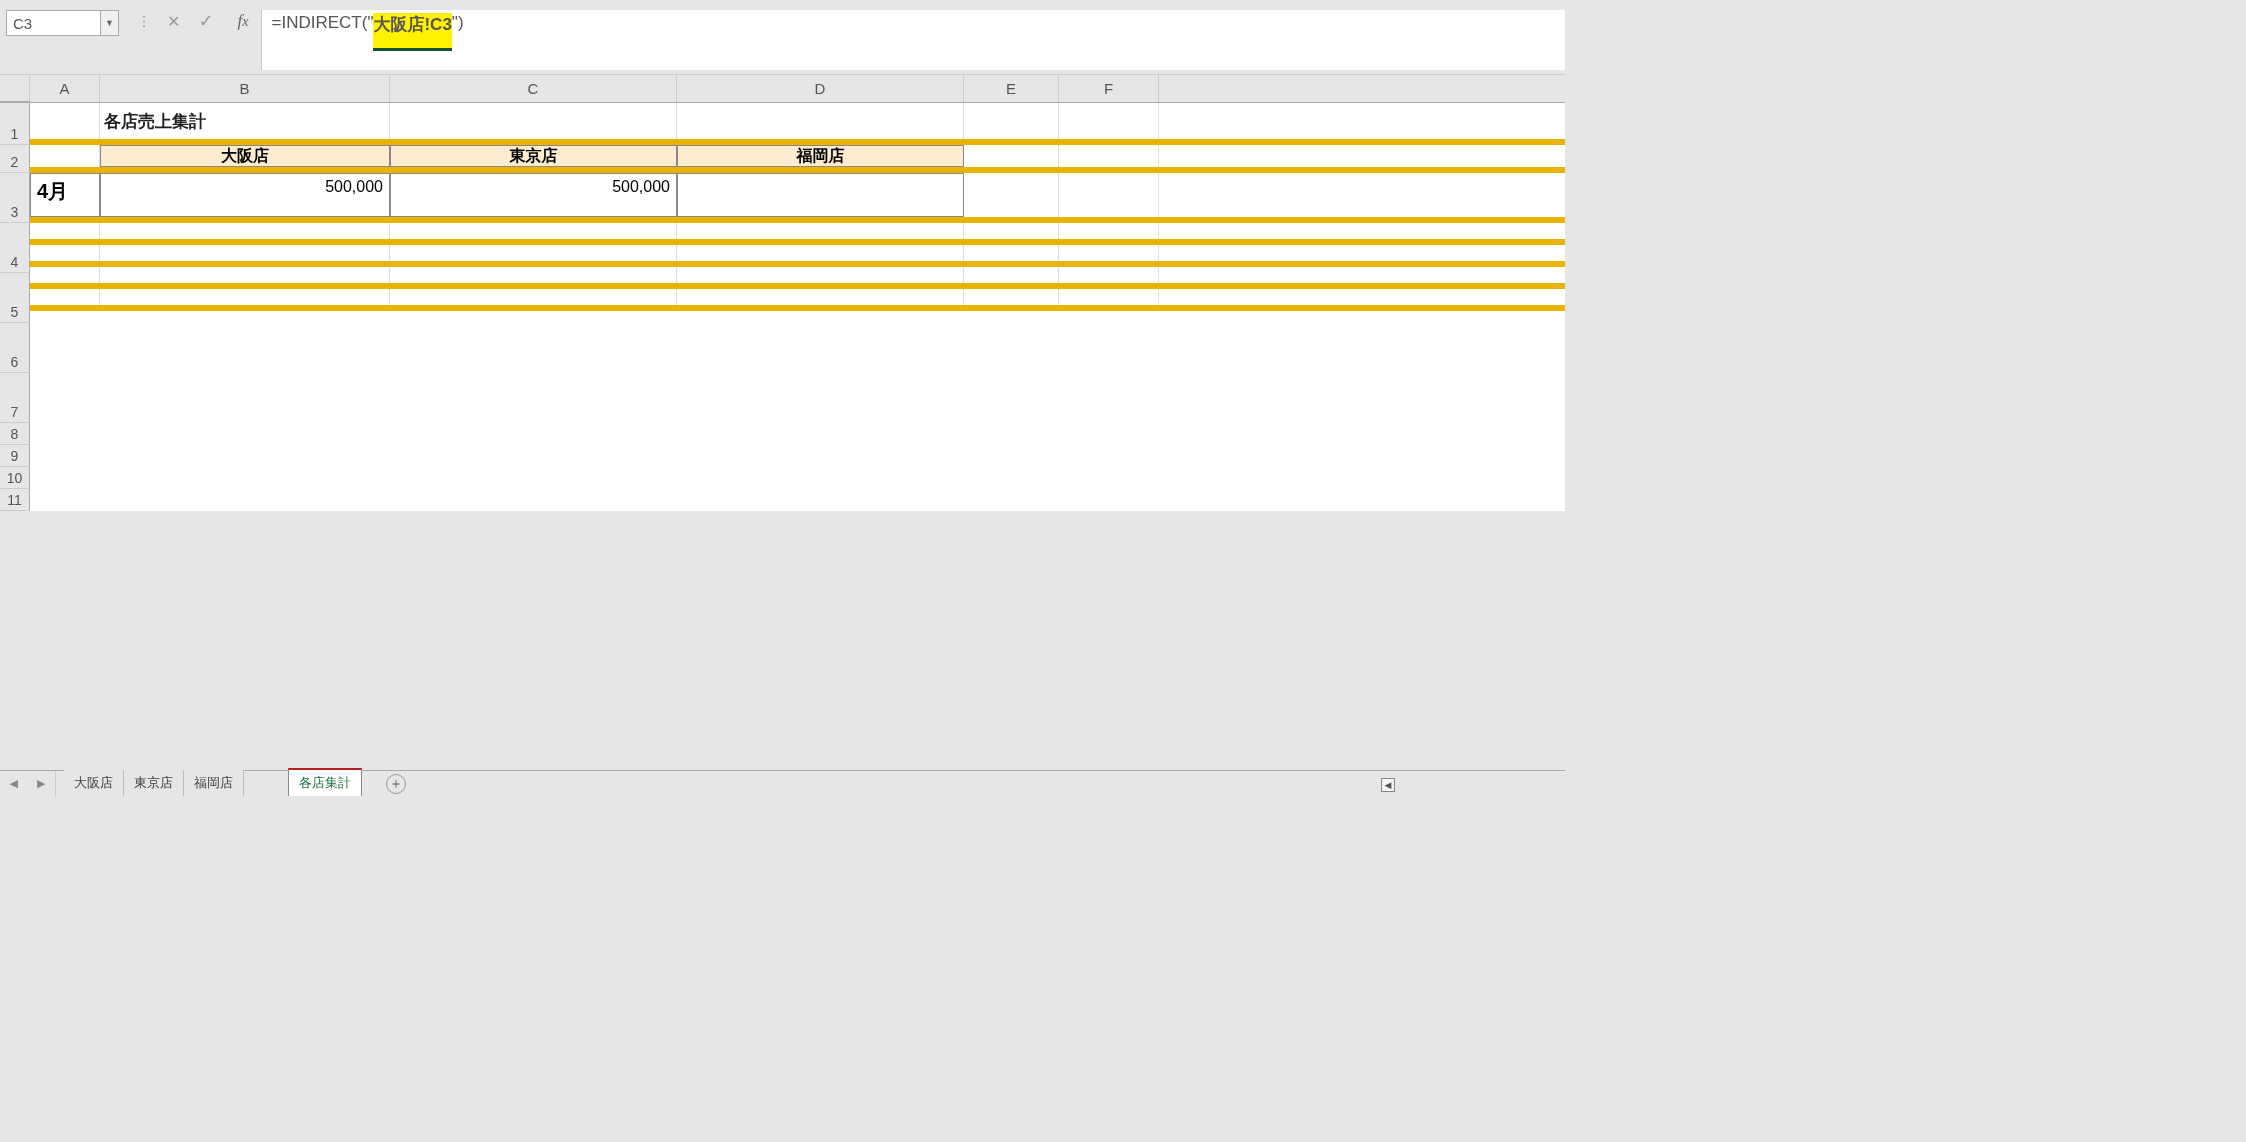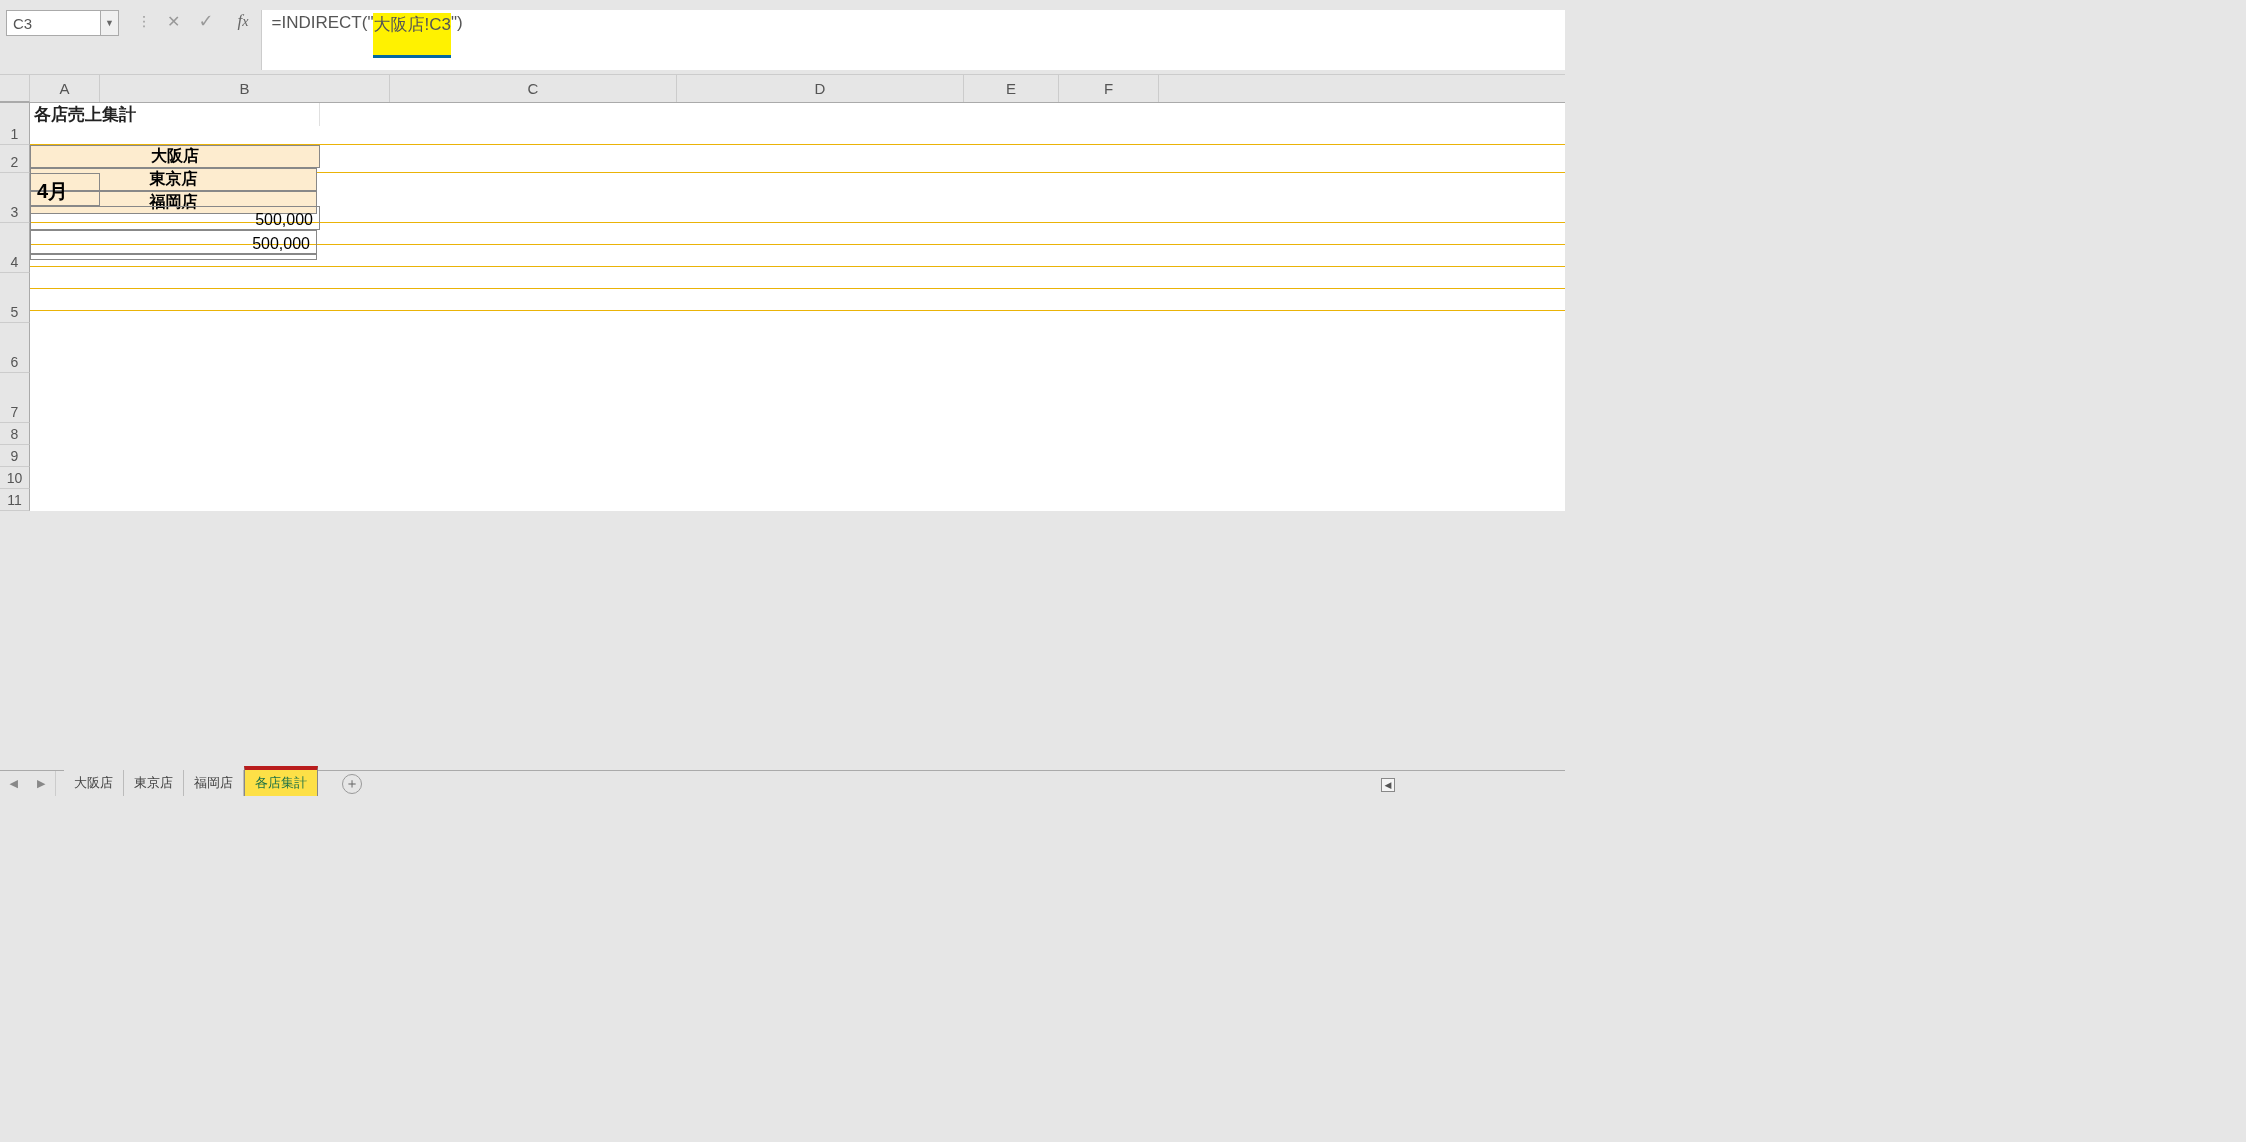--- a/index.html
+++ b/index.html
@@ -69,22 +69,23 @@
       margin-left: 12px;
       padding: 3px 10px;
       font-size: 17px;
       color: #555;
       display: flex;
       align-items: flex-start;
     }
     .formula-input .pre { white-space: pre; }
     .highlight {
       background: #fff200;
-      border-bottom: 3px solid #0369a1;
-      padding-bottom: 19px;
+      border-bottom: 3px solid #14532d;
+      padding-bottom: 12px;
+      font-weight: bold;
     }
     
     .col-headers {
       display: flex;
       background: #e6e6e6;
       border-bottom: 1px solid #aaa;
       height: 28px;
     }
     .corner {
       width: 30px;
@@ -126,22 +127,21 @@
       color: #555;
       padding-bottom: 2px;
     }
     .cells {
       position: relative;
       flex: 1;
       background: #fff;
     }
     .cell-row {
       display: flex;
-      border-bottom: 1px solid #eab308;
-      flex-direction: column;
+      border-bottom: 6px solid #eab308;
     }
     .cell {
       border-right: 1px solid #e0e0e0;
       display: flex;
       align-items: center;
       padding: 0 6px;
       font-size: 15px;
     }
     
     .title-cell {
@@ -204,25 +204,26 @@
     }
     .tab {
       padding: 4px 10px;
       font-size: 13px;
       color: #444;
       border-right: 1px solid #bbb;
       background: #e6e6e6;
       cursor: pointer;
     }
     .tab.active {
-      background: #fde047;
+      background: #ffffff;
       border: 1px solid #888;
       border-bottom: none;
       color: #217346;
-      border-top: 4px solid #b91c1c;
+      border-top: 2px solid #b91c1c;
+      margin-left: 44px;
     }
     .add-sheet {
       margin-left: 24px;
       width: 20px;
       height: 20px;
       border: 1px solid #999;
       border-radius: 50%;
       display: flex;
       align-items: center;
       justify-content: center;

